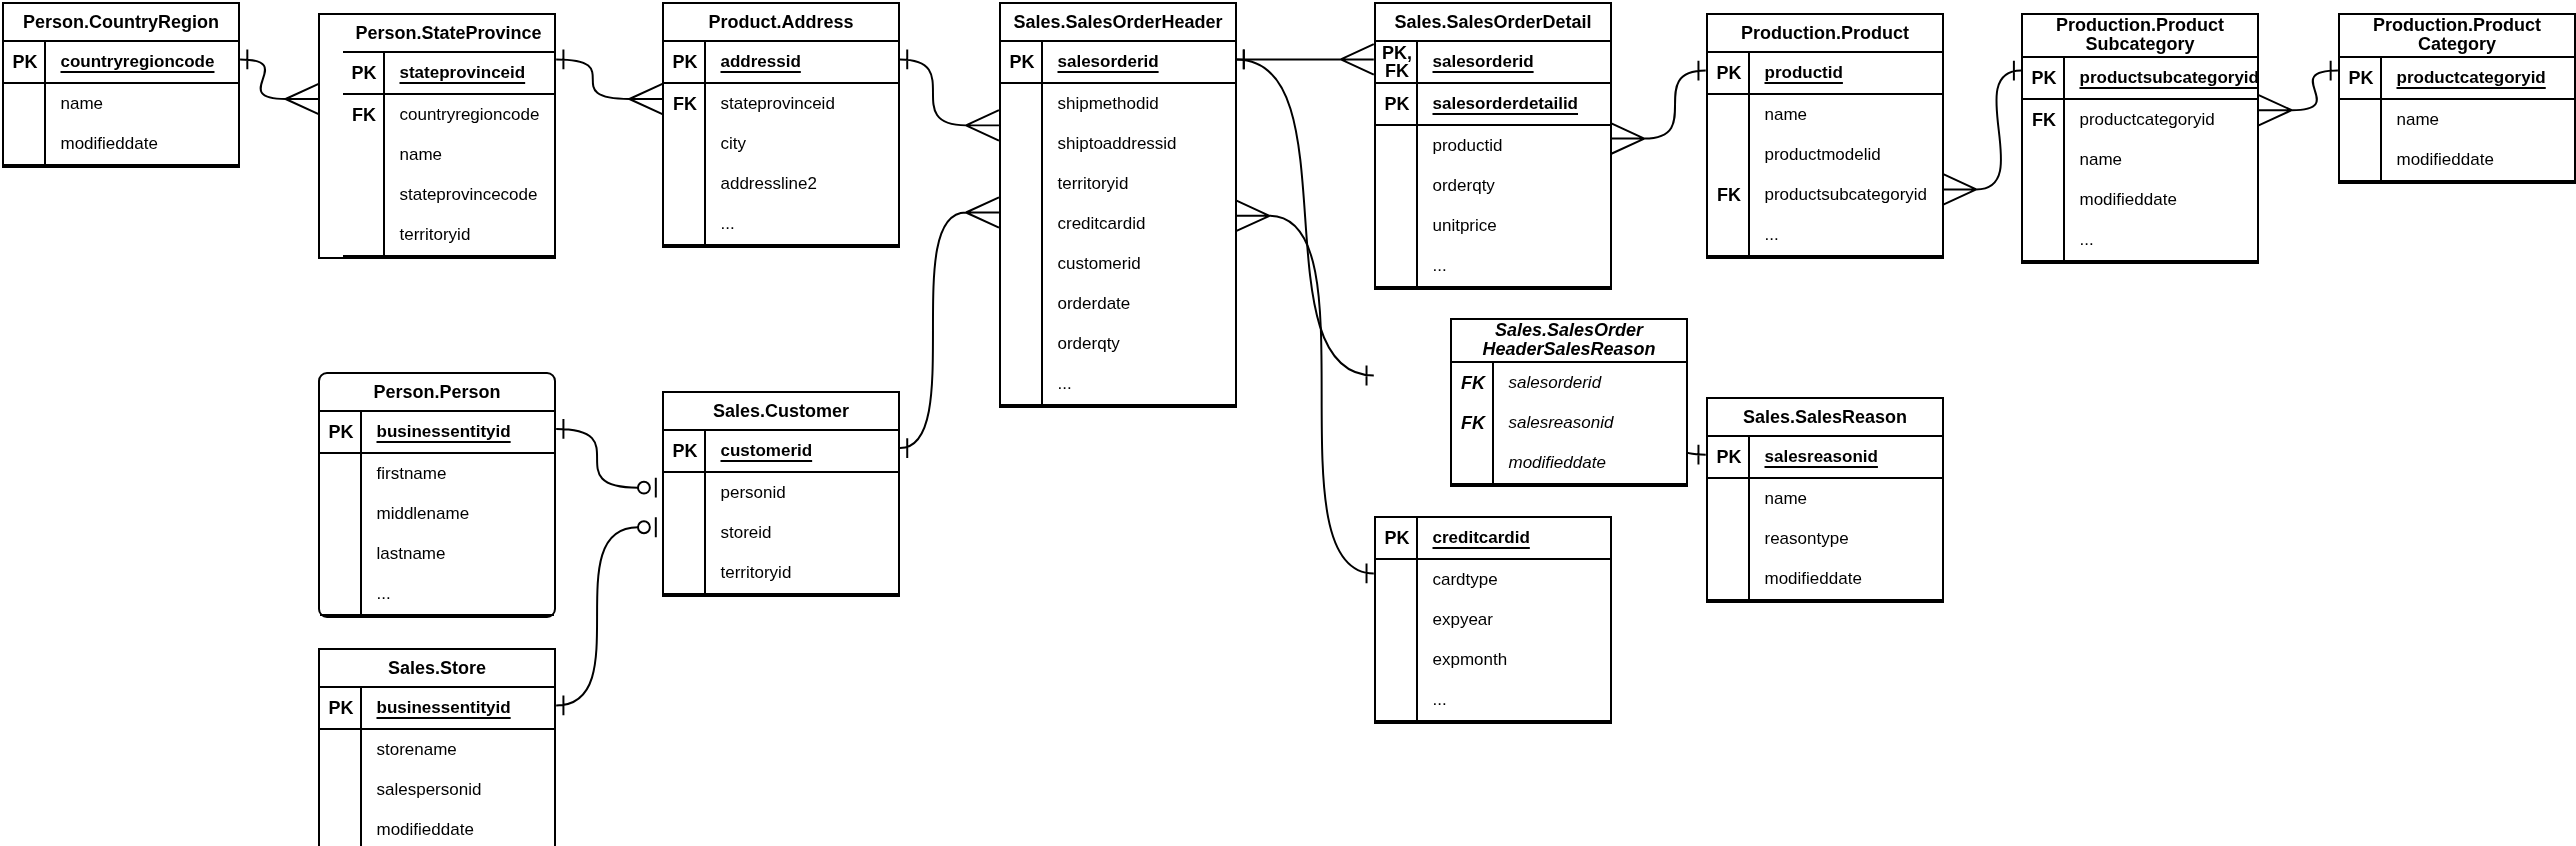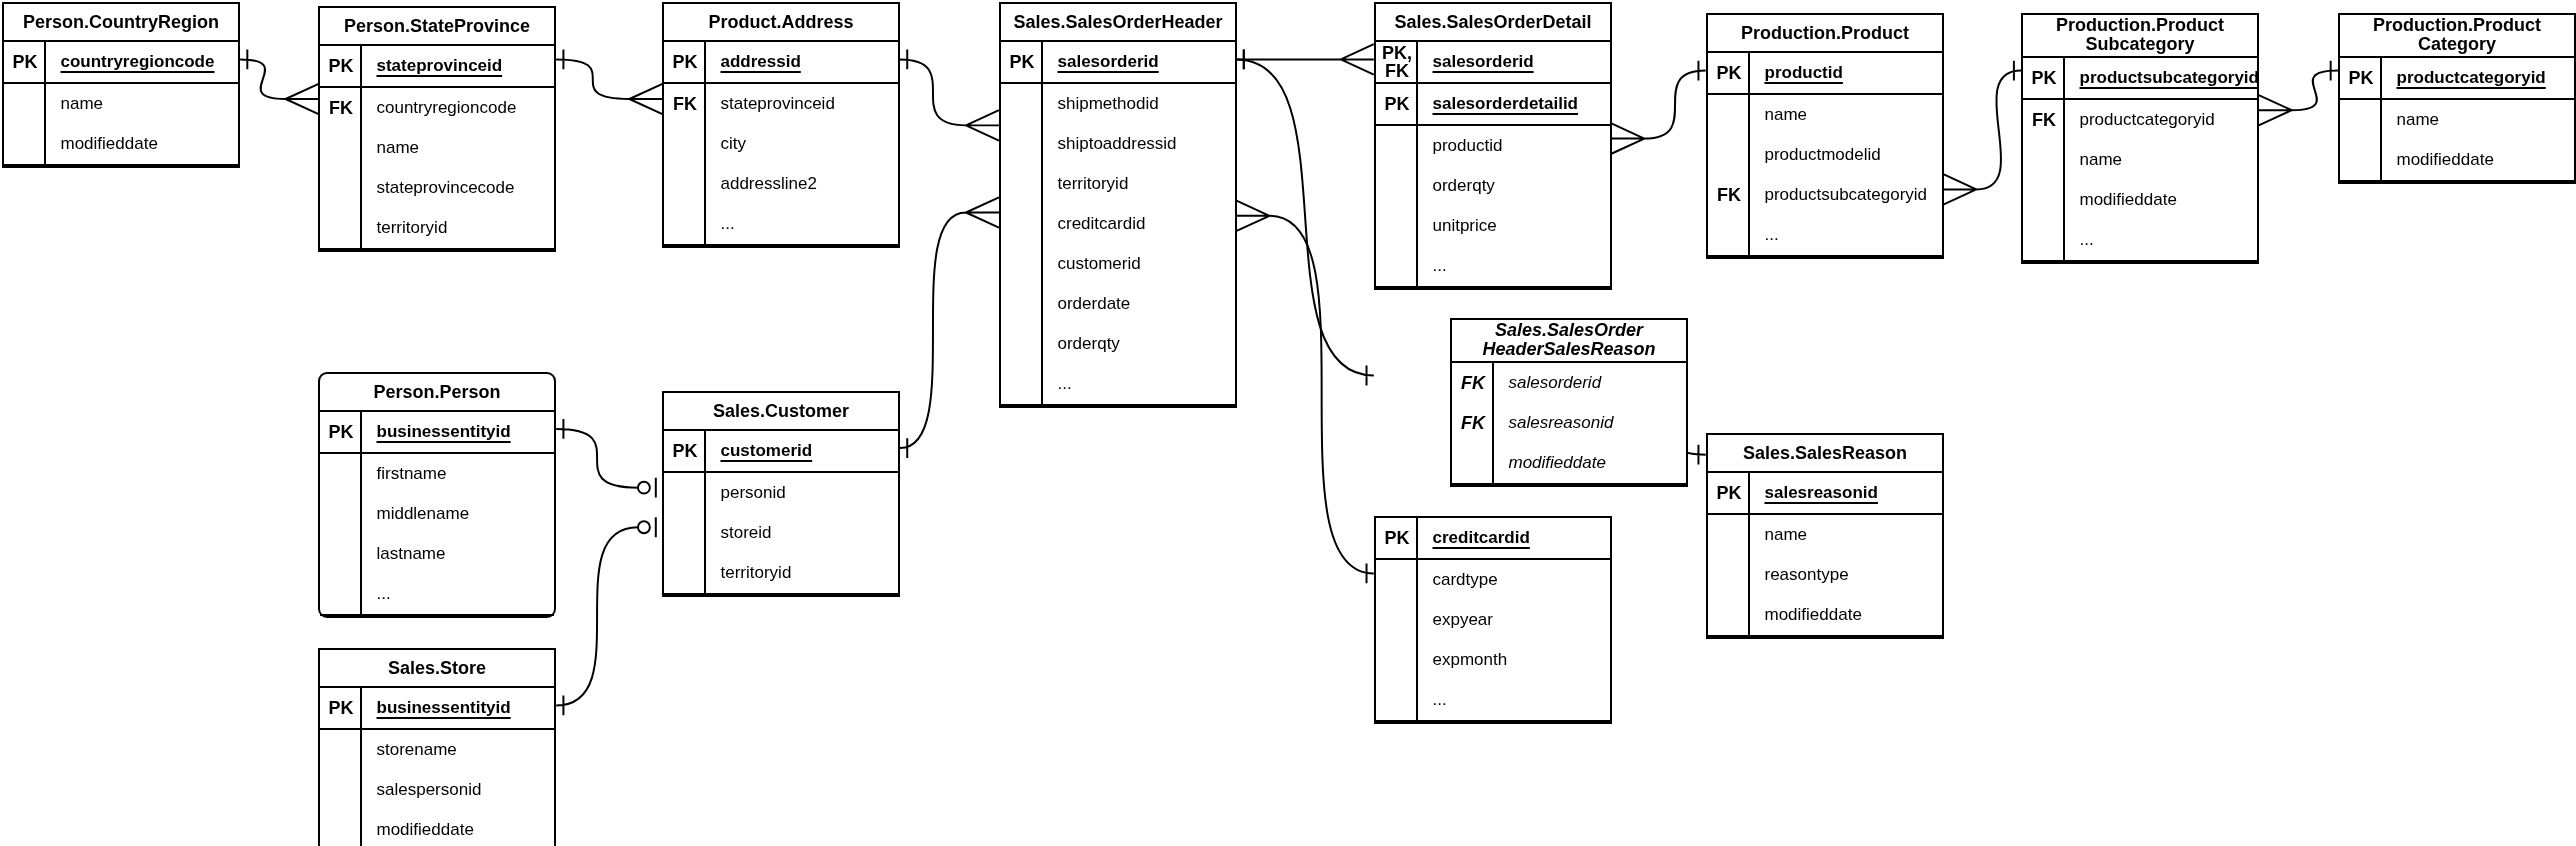--- a/index.html
+++ b/index.html
@@ -57,21 +57,21 @@
             <div class="ncol">name</div>
           </div>
           <div class="row">
             <div class="kcol"></div>
             <div class="ncol">modifieddate</div>
           </div>
         </div>
         <div class="kdiv"></div>
       </div>
     </div>
-    <div class="tbl" style="left: 318px; top: 6px;">
+    <div class="tbl" style="left: 318px; top: 13px; padding-left: 23px;">
       <div class="t-title">
         <div>Person.StateProvince</div>
       </div>
       <div class="grid">
         <div class="sec">
           <div class="row">
             <div class="kcol">PK</div>
             <div class="ncol pkname">stateprovinceid</div>
           </div>
         </div>
@@ -381,21 +381,21 @@
             <div class="ncol">salesreasonid</div>
           </div>
           <div class="row">
             <div class="kcol"></div>
             <div class="ncol">modifieddate</div>
           </div>
         </div>
         <div class="kdiv"></div>
       </div>
     </div>
-    <div class="tbl" style="left: 1706px; top: 397px; margin-top: 36px;">
+    <div class="tbl" style="left: 1706px; top: 397px;">
       <div class="t-title">
         <div>Sales.SalesReason</div>
       </div>
       <div class="grid">
         <div class="sec">
           <div class="row">
             <div class="kcol">PK</div>
             <div class="ncol pkname">salesreasonid</div>
           </div>
         </div>

